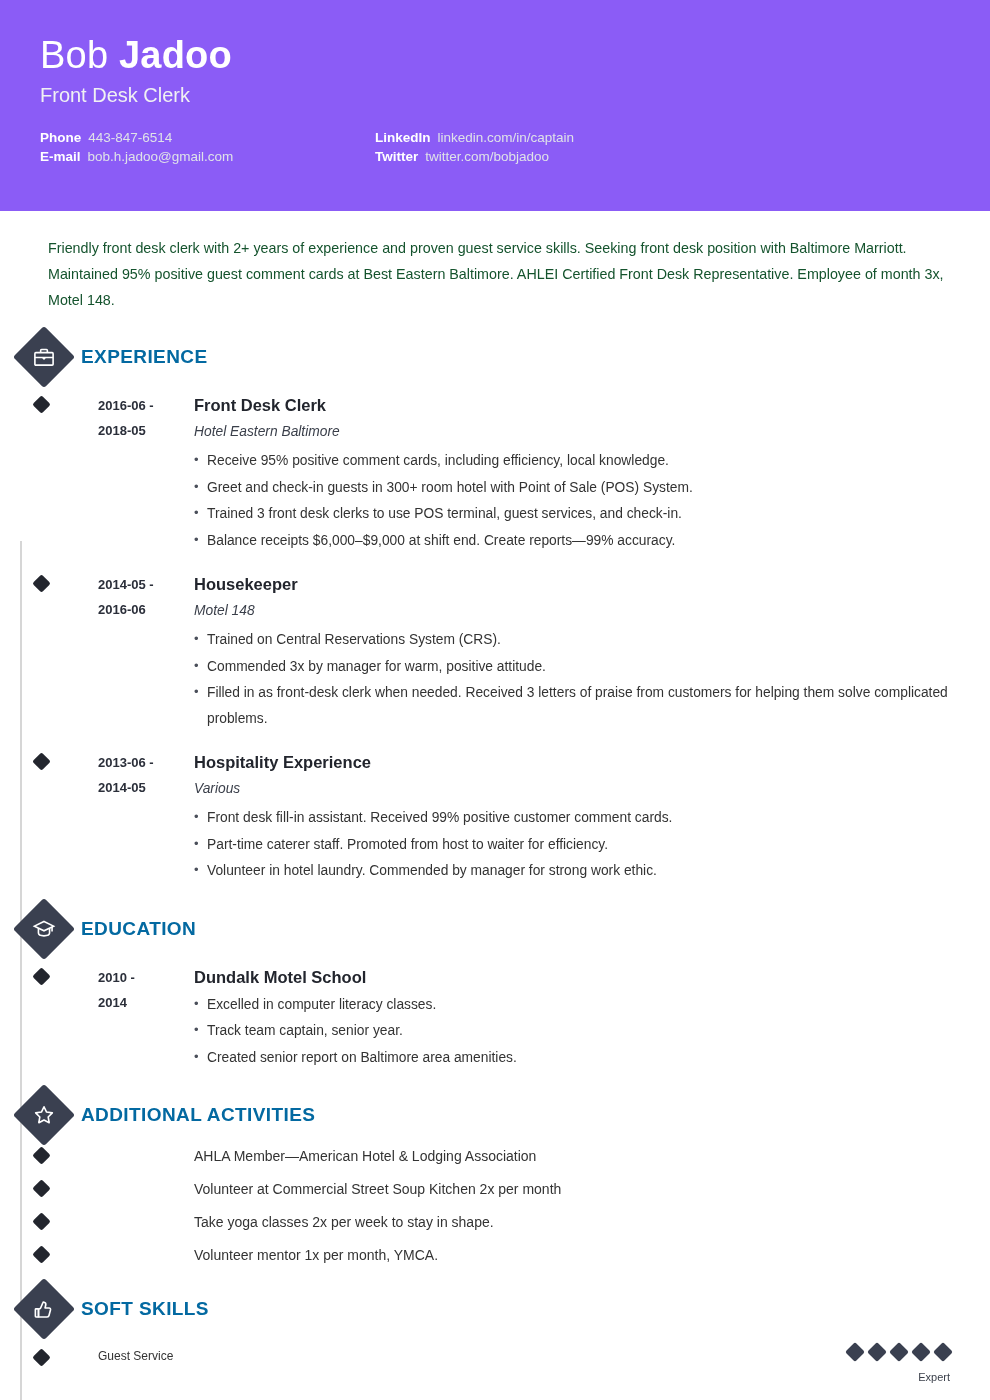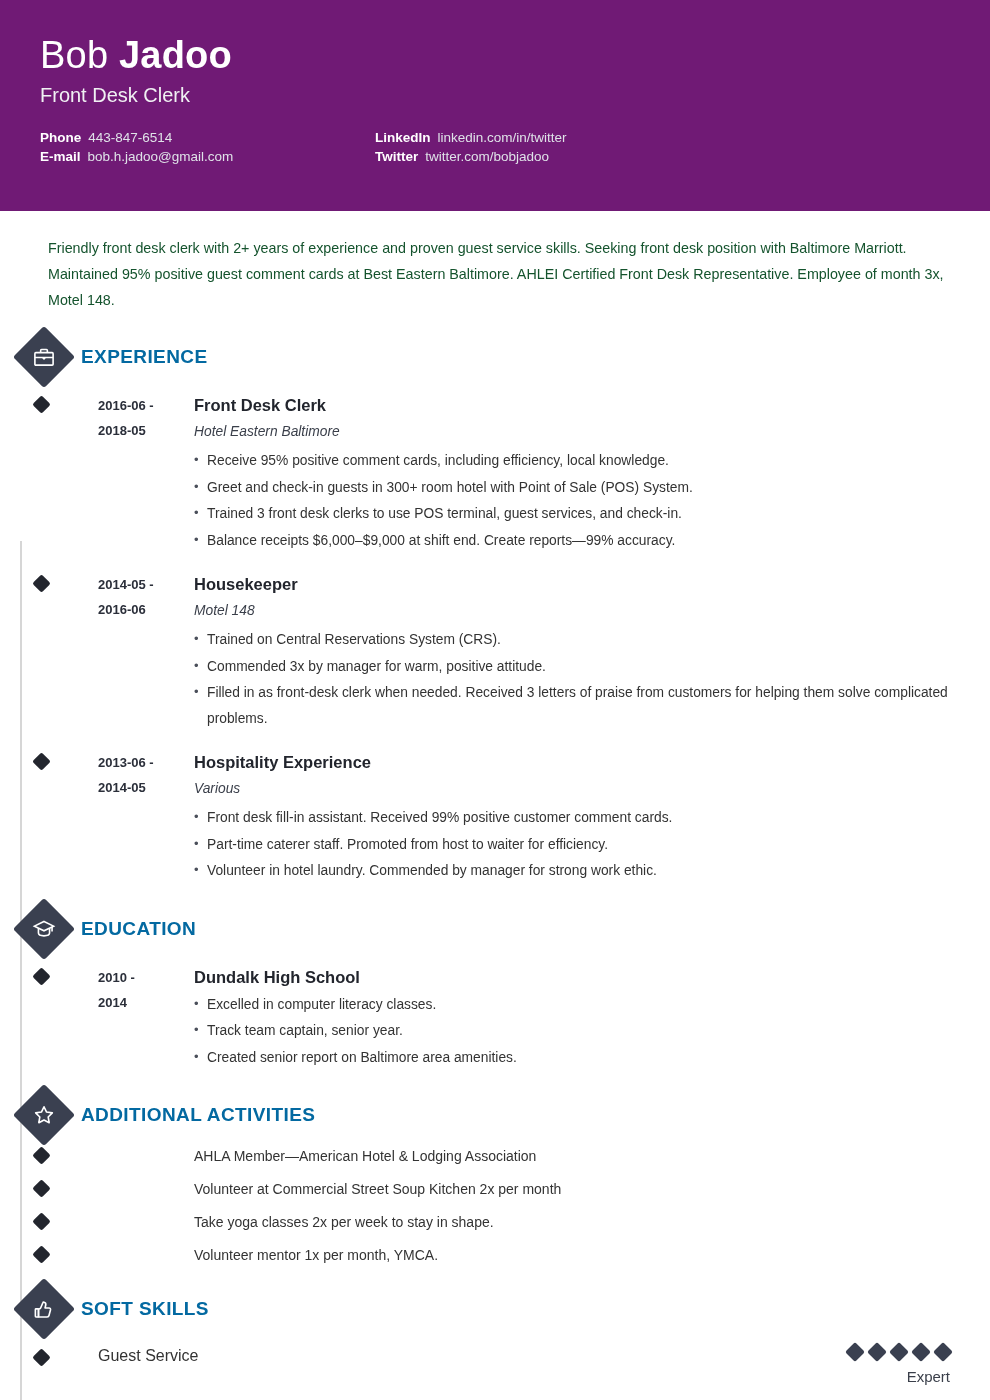--- a/index.html
+++ b/index.html
@@ -14,21 +14,21 @@
 
   .page {
     position: relative;
     width: 990px;
     height: 1400px;
     background: #ffffff;
   }
 
   
   .header {
-    background: #701a75;
+    background: #8b5cf6;
     color: #ffffff;
     padding: 32px 40px 26px 40px;
     height: 211px;
   }
   .name {
     font-size: 38px;
     line-height: 46px;
     letter-spacing: 0.2px;
     color: #ffffff;
     margin-bottom: 4px;
@@ -192,34 +192,34 @@
   .skill-row {
     position: relative;
     display: flex;
     align-items: flex-start;
     justify-content: space-between;
     padding: 12px 0 10px 0;
   }
   .skill-row .entry-marker { top: 18px; }
   .skill-name {
     margin-left: 52px;
-    font-size: 16px;
+    font-size: 12px;
     line-height: 22px;
     color: #333333;
   }
   .skill-rating { text-align: right; }
   .dots { display: flex; gap: 8px; justify-content: flex-end; }
   .dot {
     width: 14px; height: 14px;
     transform: rotate(45deg);
     border-radius: 2px;
     background: #3a4050;
   }
   .skill-level {
-    font-size: 15px;
+    font-size: 11px;
     line-height: 24px;
     color: #3a3f4a;
     margin-top: 6px;
   }
 </style>
 </head>
 <body>
 
 <div class="page">
 
@@ -229,21 +229,21 @@
     </div>
     <div class="job-title">Front Desk Clerk</div>
 
     <div class="contact-grid">
       <div class="contact-item">
         <span class="contact-label">Phone</span>
         <span class="contact-value">443-847-6514</span>
       </div>
       <div class="contact-item">
         <span class="contact-label">LinkedIn</span>
-        <span class="contact-value">linkedin.com/in/twitter</span>
+        <span class="contact-value">linkedin.com/in/captain</span>
       </div>
       <div class="contact-item">
         <span class="contact-label">E-mail</span>
         <span class="contact-value">bob.h.jadoo@gmail.com</span>
       </div>
       <div class="contact-item">
         <span class="contact-label">Twitter</span>
         <span class="contact-value">twitter.com/bobjadoo</span>
       </div>
     </div>
@@ -335,21 +335,21 @@
         <div class="section-title">EDUCATION</div>
       </div>
 
       <div class="entry">
         <div class="entry-marker"></div>
         <div class="entry-date">
           <div>2010 -</div>
           <div>2014</div>
         </div>
         <div class="entry-main">
-          <div class="entry-role">Dundalk High School</div>
+          <div class="entry-role">Dundalk Motel School</div>
           <ul class="bullets">
             <li>Excelled in computer literacy classes.</li>
             <li>Track team captain, senior year.</li>
             <li>Created senior report on Baltimore area amenities.</li>
           </ul>
         </div>
       </div>
     </div>
 
     <div class="section">

